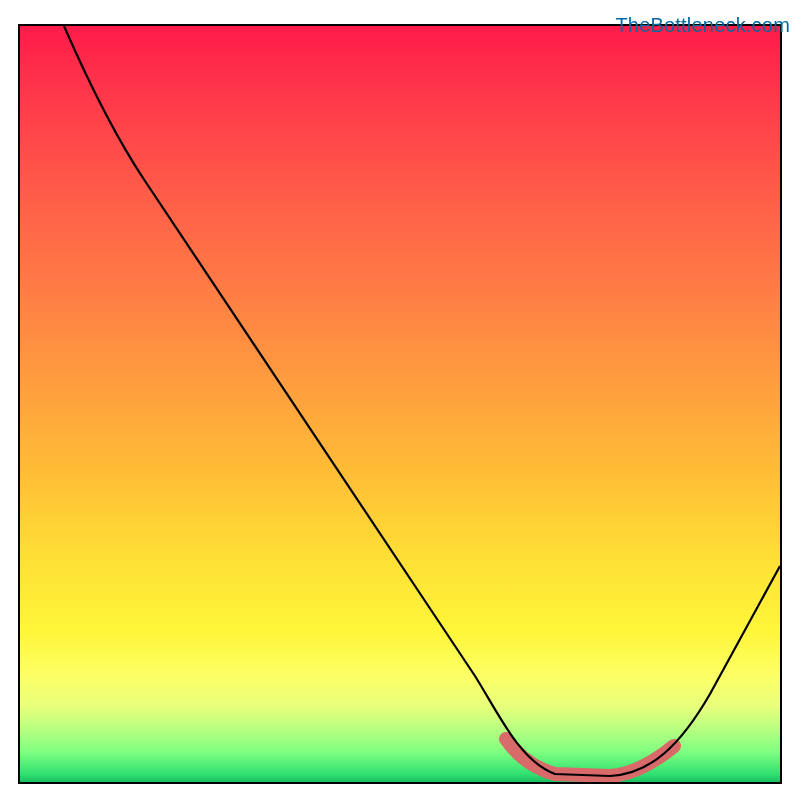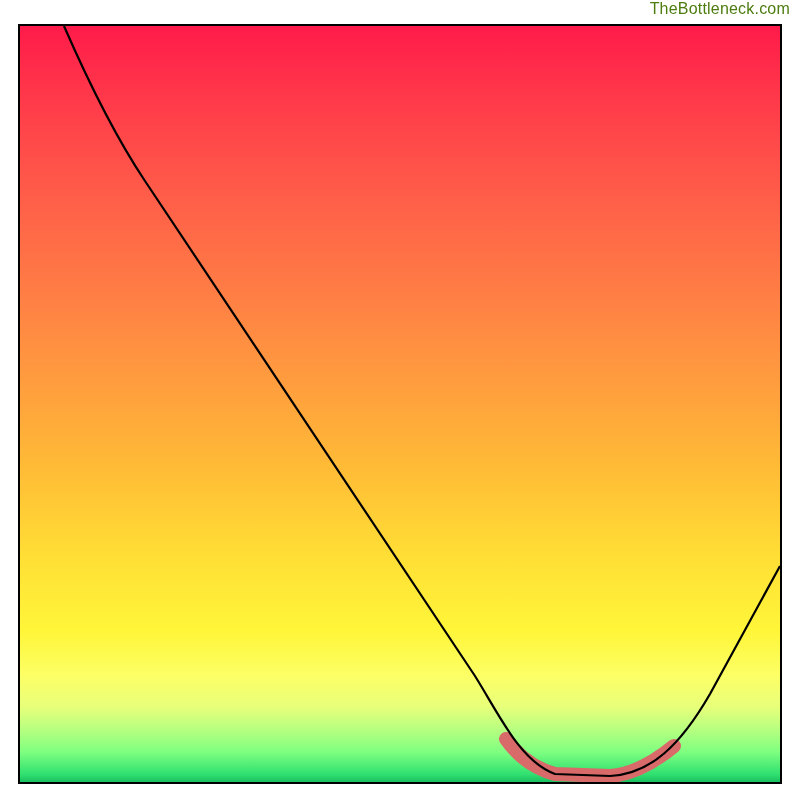--- a/index.html
+++ b/index.html
@@ -6,24 +6,24 @@
     margin: 0;
     padding: 0;
     width: 800px;
     height: 800px;
     overflow: hidden;
     background: #fff;
     font-family: Arial, Helvetica, sans-serif;
   }
   .watermark {
     position: absolute;
-    top: 0;
+    top: 14px;
     right: 10px;
-    color: #4d7c0f;
-    font-size: 16px;
+    color: #0369a1;
+    font-size: 20px;
     letter-spacing: 0.2px;
     z-index: 10;
   }
   .plot-frame {
     position: absolute;
     left: 18px;
     top: 24px;
     width: 764px;
     height: 760px;
     border: 2px solid #000;

